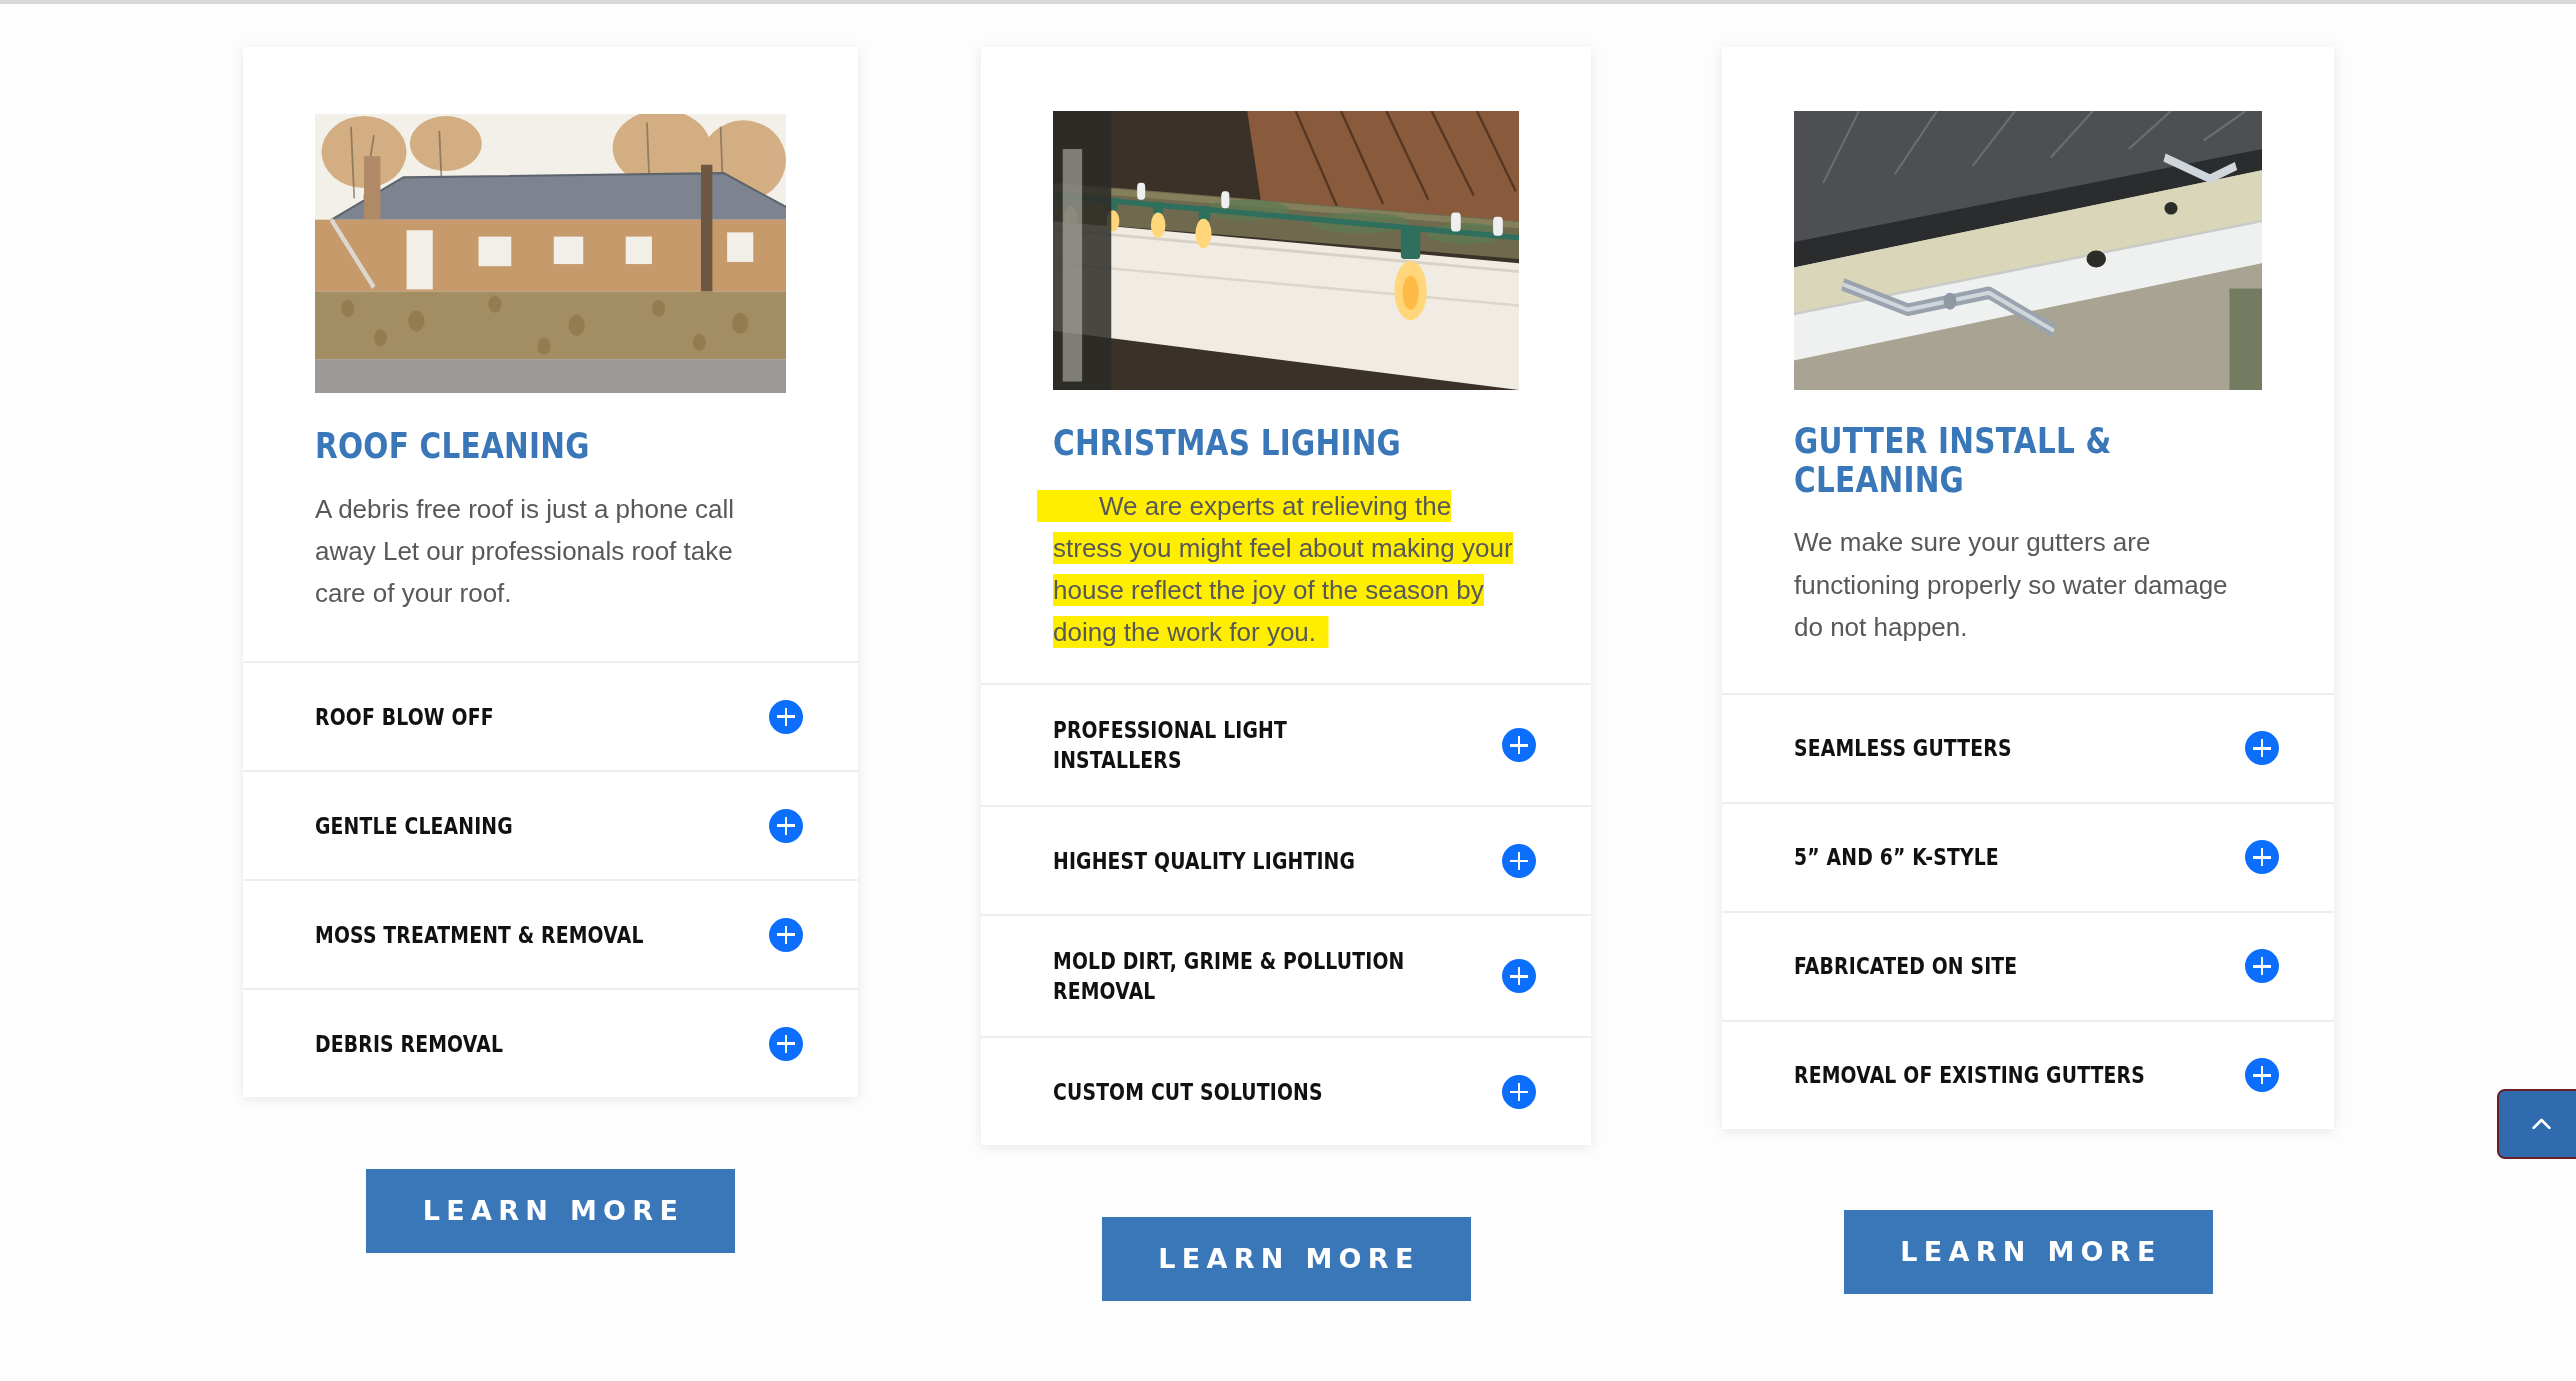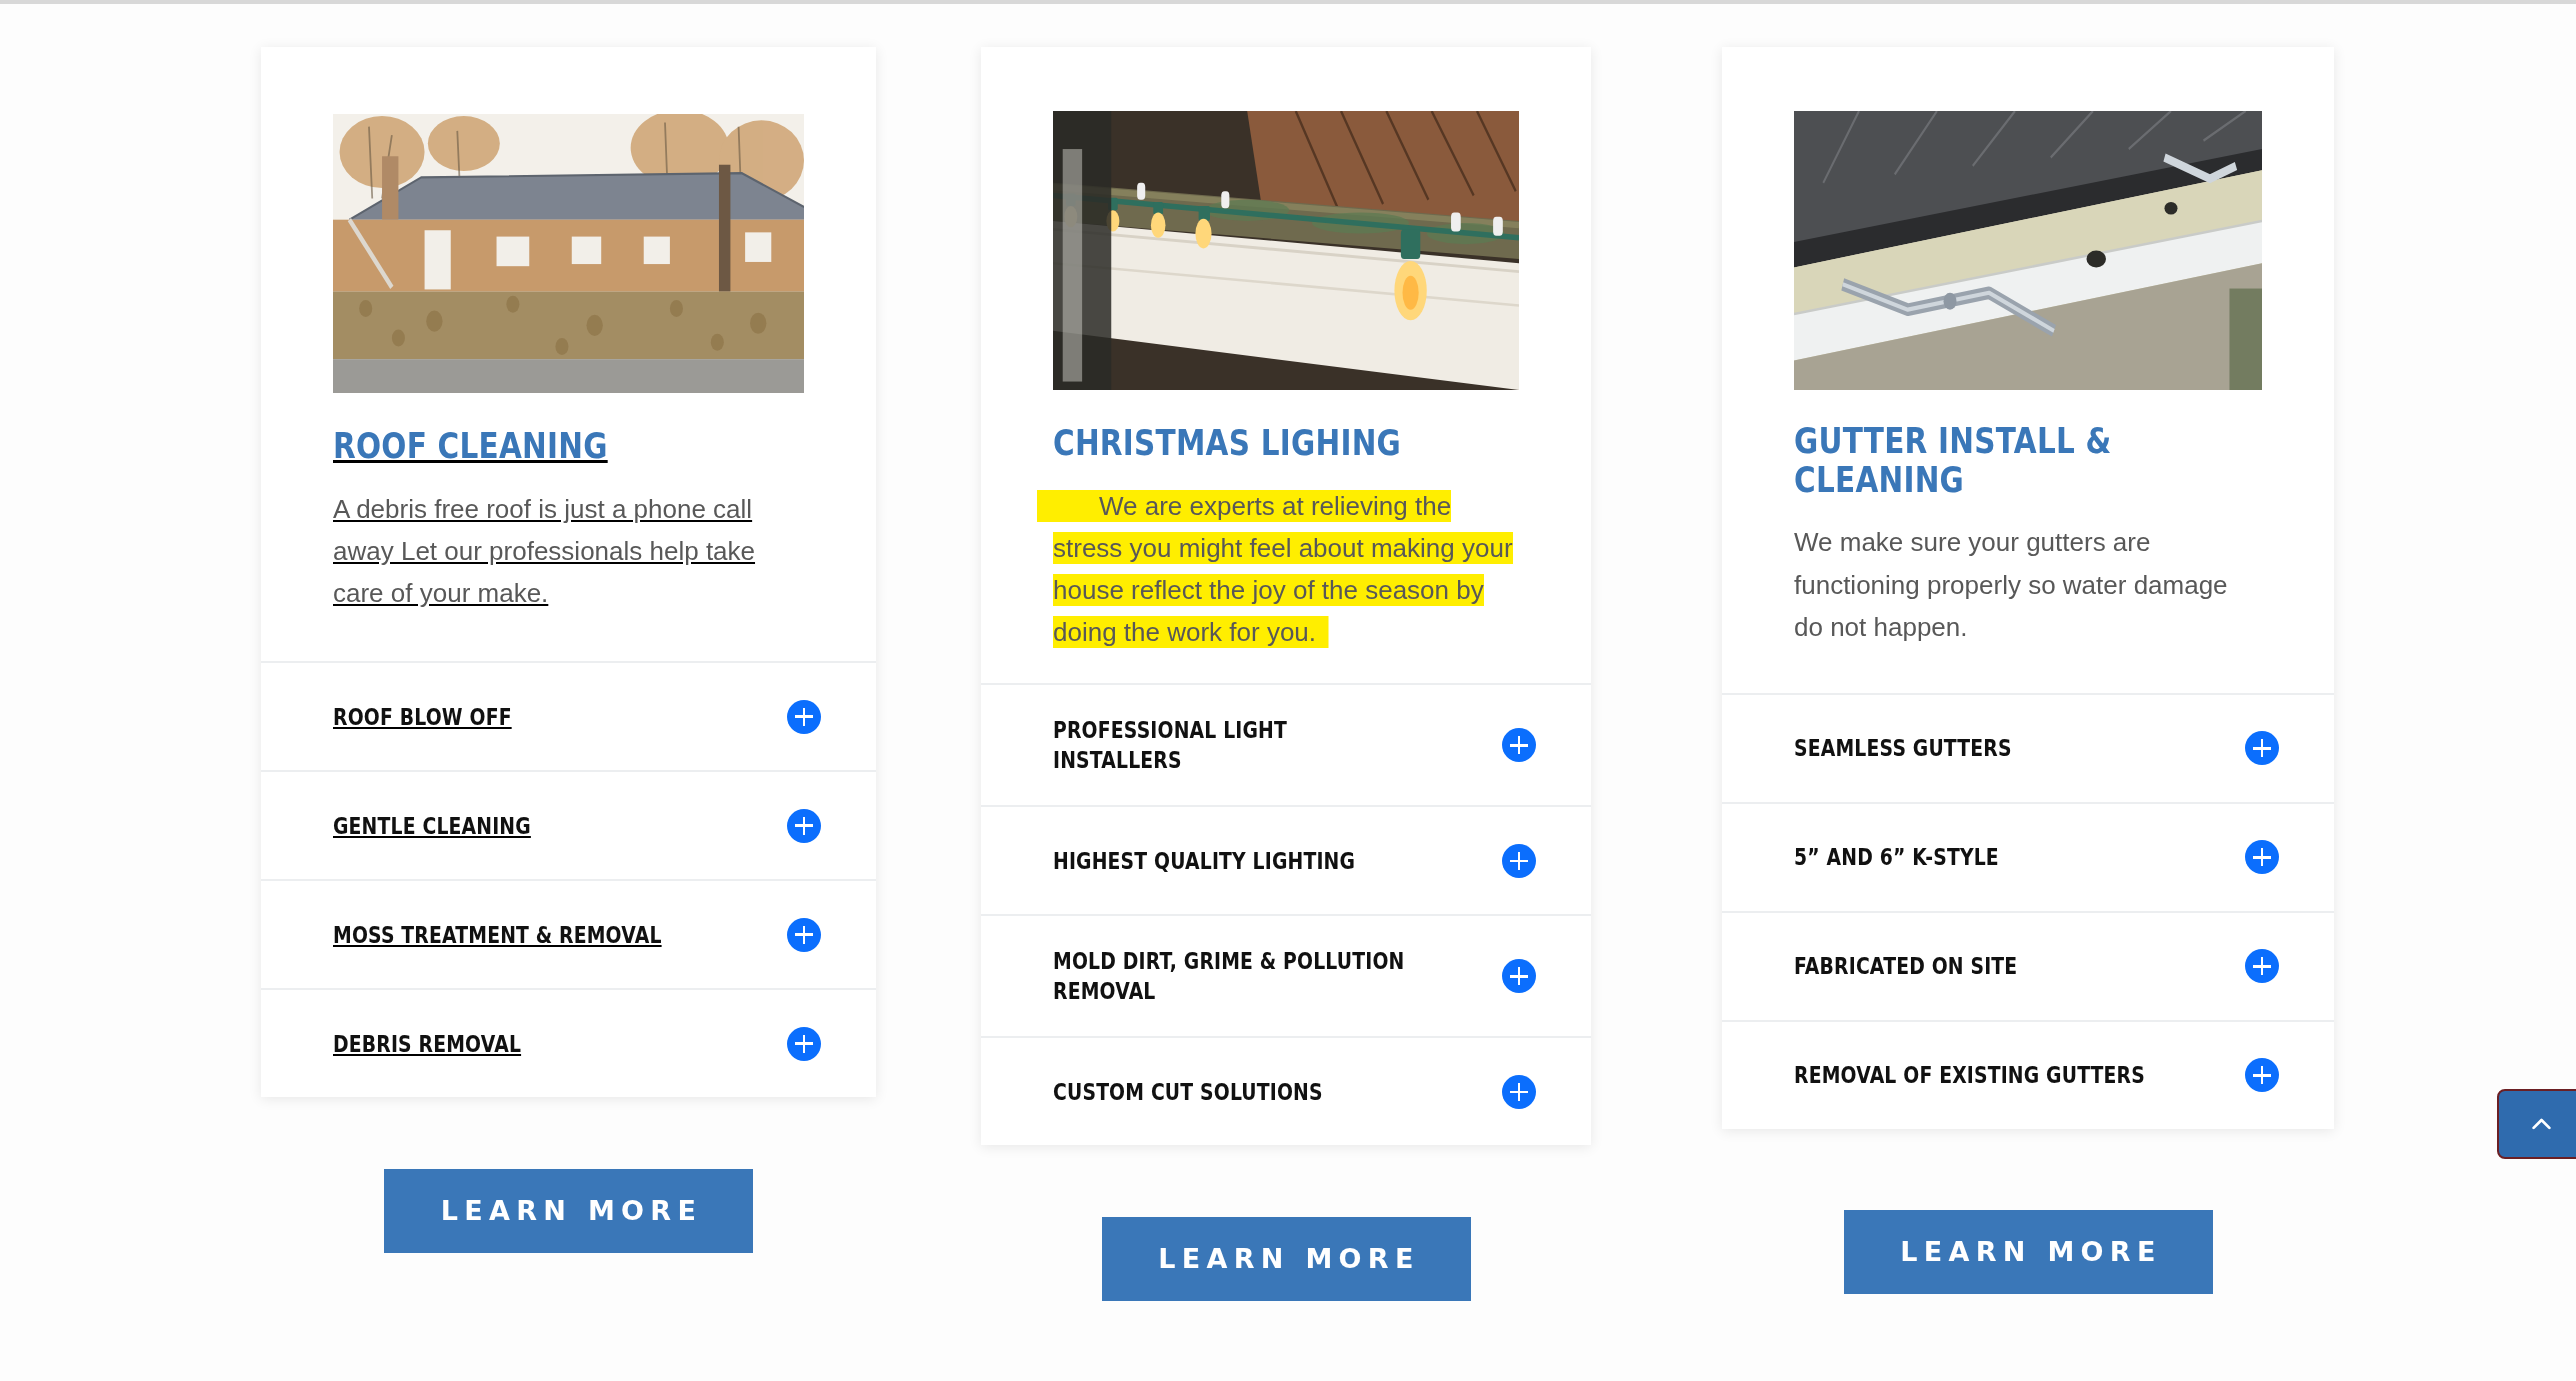--- a/index.html
+++ b/index.html
@@ -21,21 +21,21 @@
     background:#d8d8d8;
   }
 
   
   .columns {
     position:absolute;
     top:0; left:0;
     width:2576px; height:1381px;
   }
   .col { position:absolute; top:47px; }
-  .col-1 { left:261px;  width:615px;text-decoration:underline; }
+  .col-1 { left:243px;  width:615px; }
   .col-2 { left:981px; width:610px; }
   .col-3 { left:1722px; width:612px; }
 
   .card {
     background:#ffffff;
     box-shadow:0 1.8px 12.5px rgba(0,0,0,0.09);
     position:relative;
   }
 
   
@@ -229,21 +229,21 @@
                   <circle cx="40" cy="106" r="4"></circle>
                     <circle cx="140" cy="110" r="4"></circle>
                   <circle cx="235" cy="108" r="4"></circle>
                 </g>
                 <rect x="0" y="116" width="288" height="16" fill="#9b9a96"></rect>
               </svg>
             </div>
           </div>
           <div class="head-text">
             <div class="svc-title">ROOF CLEANING</div>
-            <p class="svc-desc">A debris free roof is just a phone call away Let our professionals help take care of your make.</p>
+            <p class="svc-desc">A debris free roof is just a phone call away Let our professionals roof take care of your roof.</p>
           </div>
           <div class="head-space"></div>
         </div>
 
         <div class="accordion">
           <div class="acc-item">
             <span class="acc-label">ROOF BLOW OFF</span>
             <span class="plus-icon"></span>
           </div>
           <div class="acc-item">

